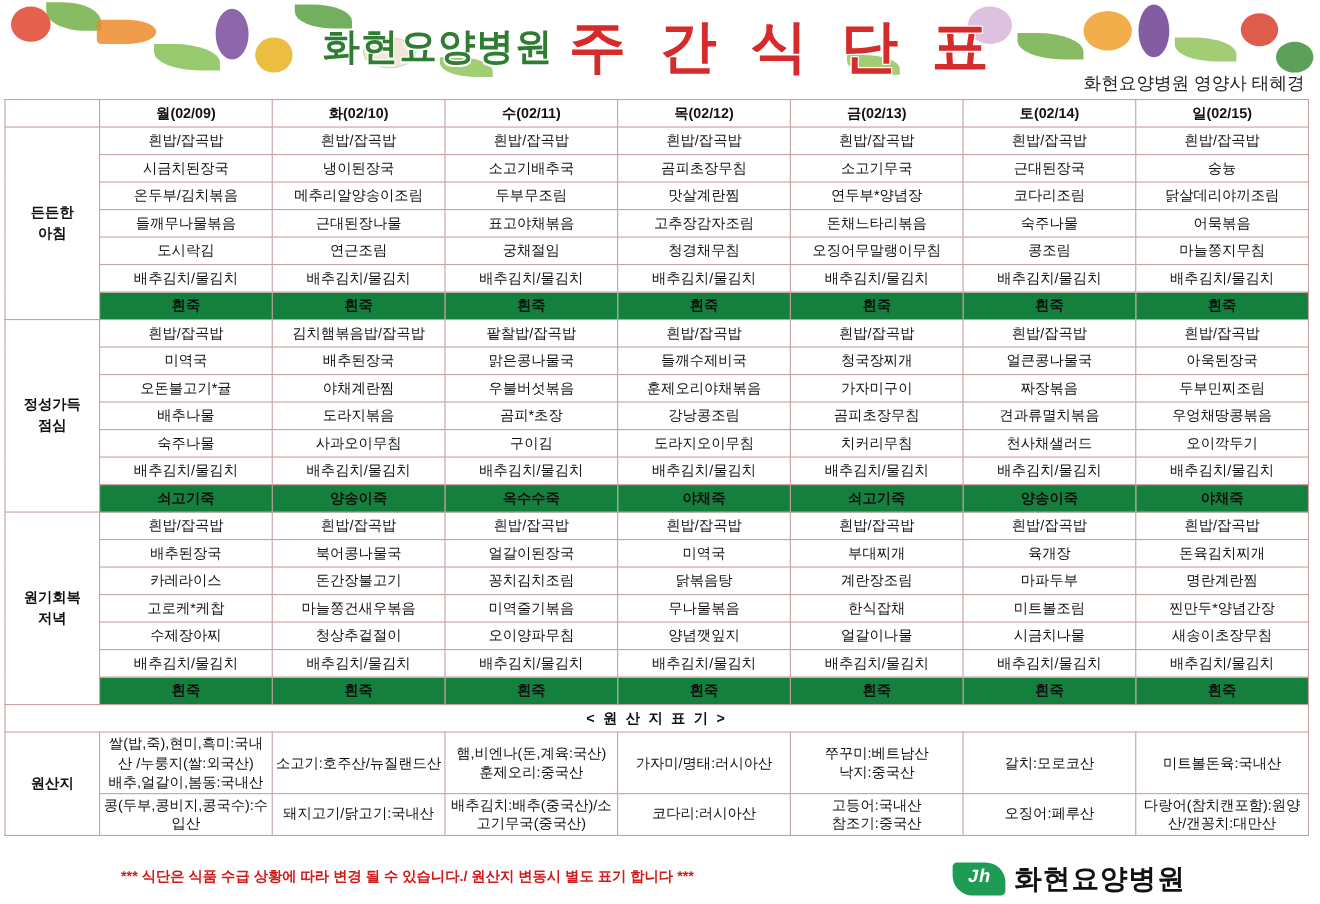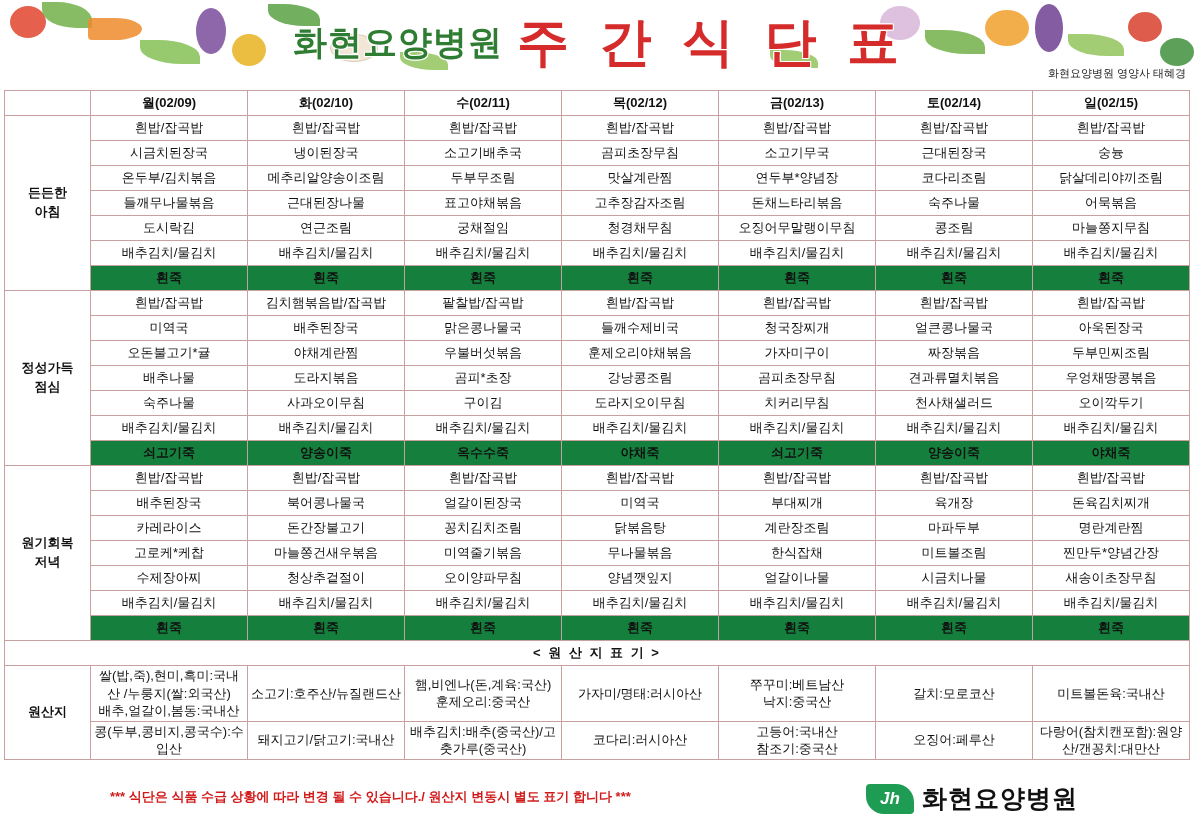--- a/index.html
+++ b/index.html
@@ -32,21 +32,21 @@
     letter-spacing:1px;
     text-shadow:1px 1px 0 #fff, -1px -1px 0 #fff, 1px -1px 0 #fff, -1px 1px 0 #fff;
   }
   .title-b{
     font-size:52px;font-weight:bold;color:#d62b2b;
     letter-spacing:8px;
     text-shadow:1px 1px 0 #fff, -1px -1px 0 #fff, 1px -1px 0 #fff, -1px 1px 0 #fff;
   }
   .byline{
     position:absolute;top:66px;right:14px;
-    font-size:11px;color:#222;z-index:6;
+    font-size:16px;color:#222;z-index:6;
   }
 
   table.menu{
     position:absolute;top:90px;left:4px;
     width:1080px;
     border-collapse:collapse;
     table-layout:fixed;
   }
   table.menu td, table.menu th{
     border:1px solid #c9a0a0;
@@ -102,20 +102,21 @@
     position:absolute;right:70px;top:0px;
     display:flex;align-items:center;gap:8px;
   }
   .logo-mark{
     width:48px;height:30px;
     background:#1f9c53;
     border-radius:4px 18px 4px 18px;
     color:#fff;font-weight:bold;font-size:17px;
     display:flex;align-items:center;justify-content:center;
     font-style:italic;
+    font-family:Liberation Mono, monospace;
   }
   .logo-text{font-size:25px;font-weight:bold;color:#111;letter-spacing:1px;}
 </style>
 </head>
 <body>
 
 <div class="page">
 
   <div class="veg-band">
     <div class="veg" style="left:10px;top:6px;width:36px;height:32px;background:#e0452f;"></div>
@@ -362,21 +363,21 @@
           <td class="origin-cell">소고기:호주산/뉴질랜드산</td>
           <td class="origin-cell">햄,비엔나(돈,계육:국산)<br>훈제오리:중국산</td>
           <td class="origin-cell">가자미/명태:러시아산</td>
           <td class="origin-cell">쭈꾸미:베트남산<br>낙지:중국산</td>
           <td class="origin-cell">갈치:모로코산</td>
           <td class="origin-cell">미트볼돈육:국내산</td>
         </tr>
         <tr>
           <td class="origin-cell">콩(두부,콩비지,콩국수):수입산</td>
           <td class="origin-cell">돼지고기/닭고기:국내산</td>
-          <td class="origin-cell">배추김치:배추(중국산)/고춧가루(중국산)</td>
+          <td class="origin-cell">배추김치:배추(중국산)/소고기무국(중국산)</td>
           <td class="origin-cell">코다리:러시아산</td>
           <td class="origin-cell">고등어:국내산<br>참조기:중국산</td>
           <td class="origin-cell">오징어:페루산</td>
           <td class="origin-cell">다랑어(참치캔포함):원양산/갠꽁치:대만산</td>
         </tr>
       </tbody>
   </table>
 
   <div class="footer">
     <div class="foot-note">*** 식단은 식품 수급 상황에 따라 변경 될 수 있습니다./ 원산지 변동시 별도 표기 합니다 ***</div>

